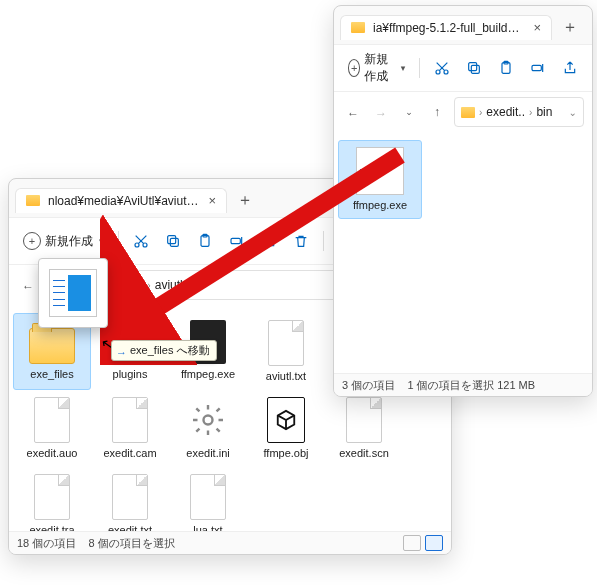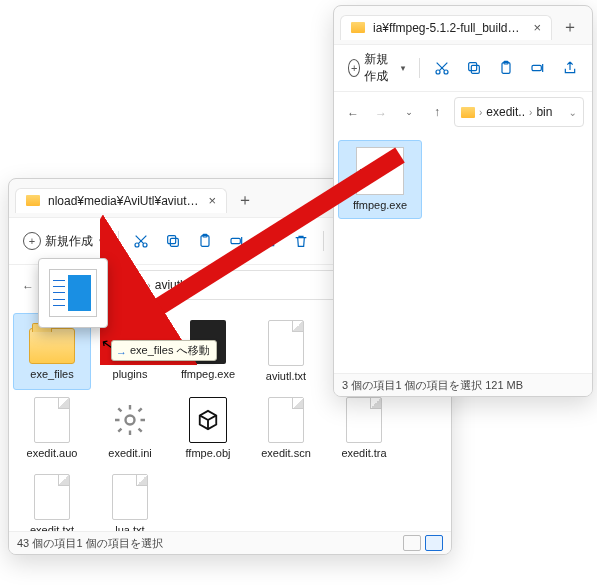--- a/index.html
+++ b/index.html
@@ -40,21 +40,21 @@
   .ico.open{background:linear-gradient(#ffe39a,#ffcb4f)}
   .ico.exe{width:46px;height:46px;background:#fff;border:1px solid #c8c8c8;display:flex}
   .ico.exe .lines{width:14px;display:flex;flex-direction:column;justify-content:space-evenly;padding:6px 3px}
   .ico.exe .lines i{height:1px;background:#1a6fd6}
   .ico.exe .sq{flex:1;margin:6px 6px 6px 0;background:#1a8fe3}
   .ico.video{width:36px;height:44px;background:#222;border-radius:2px;display:flex;flex-direction:column}
   .ico.video .strip{height:6px;background:repeating-linear-gradient(90deg,#222 0 3px,#fff 3px 6px)}
   .ico.video .mid{flex:1}
   .ico.gear{color:#888}
   .ico.obj{width:36px;height:44px;background:#fff;border:1.5px solid #111;border-radius:2px;display:flex;align-items:center;justify-content:center}
-  .status{height:22px;border-top:1px solid #eee;background:#fafafa;display:flex;align-items:center;padding:0 8px;font-size:11px;color:#444}
+  .status{height:22px;border-top:1px solid #eee;background:#fafafa;display:flex;align-items:center;gap:12px;padding:0 8px;font-size:11px;color:#444}
   .status .right{margin-left:auto;display:flex;gap:4px}
   .viewbtn{width:16px;height:14px;border:1px solid #bbb;border-radius:2px}
   .viewbtn.active{border-color:#1a6fd6;background:#e6f2ff}
   
   .dragghost{position:absolute;left:38px;top:258px;width:68px;height:68px;background:#fff;border:1px solid #c8c8c8;border-radius:4px;box-shadow:0 6px 14px rgba(0,0,0,.25);display:flex;align-items:center;justify-content:center}
   .dragghost .mini{width:46px;height:46px;border:1px solid #c8c8c8;display:flex}
   .dragghost .mini .lines{width:12px;display:flex;flex-direction:column;justify-content:space-evenly;padding:5px 3px}
   .dragghost .mini .lines i{height:1px;background:#1a6fd6}
   .dragghost .mini .sq{flex:1;margin:5px 5px 5px 0;background:#1a8fe3}
   .cursor{position:absolute;left:101px;top:335px;font-size:16px;color:#000;pointer-events:none;transform:rotate(-10deg)}
@@ -172,20 +172,24 @@
      </div>
           <div class="item ">
        <div class="ico blank"></div>
        <div class="lbl">exedit.auf</div>
      </div>
           <div class="item ">
        <div class="ico blank"></div>
        <div class="lbl">exedit.auo</div>
      </div>
           <div class="item ">
+       <div class="ico blank"></div>
+       <div class="lbl">exedit.cam</div>
+     </div>
+          <div class="item ">
        <div class="ico gear">
               <svg width="36" height="36" viewBox="0 0 24 24" fill="none" stroke="currentColor" stroke-width="1.6">
                 <circle cx="12" cy="12" r="3"></circle>
                 <path d="M12 2v3M12 19v3M4.2 4.2l2.1 2.1M17.7 17.7l2.1 2.1M2 12h3M19 12h3M4.2 19.8l2.1-2.1M17.7 6.3l2.1-2.1"></path>
               </svg>
             </div>
        <div class="lbl">exedit.ini</div>
      </div>
           <div class="item ">
        <div class="ico obj">
@@ -209,22 +213,22 @@
        <div class="lbl">exedit.txt</div>
      </div>
           <div class="item ">
        <div class="ico blank"></div>
        <div class="lbl">lua.txt</div>
      </div>
         </div>
     </div>
 
     <div class="status">
-      <span>43 個の項目</span>
-      <span>1 個の項目を選択</span>
+      <span>18 個の項目</span>
+      <span>8 個の項目を選択</span>
       <span class="right">
         <span class="viewbtn"></span>
         <span class="viewbtn active"></span>
       </span>
     </div>
   </div>
 
   <div class="win winB">
     <div class="tabstrip">
       <div class="tab">

